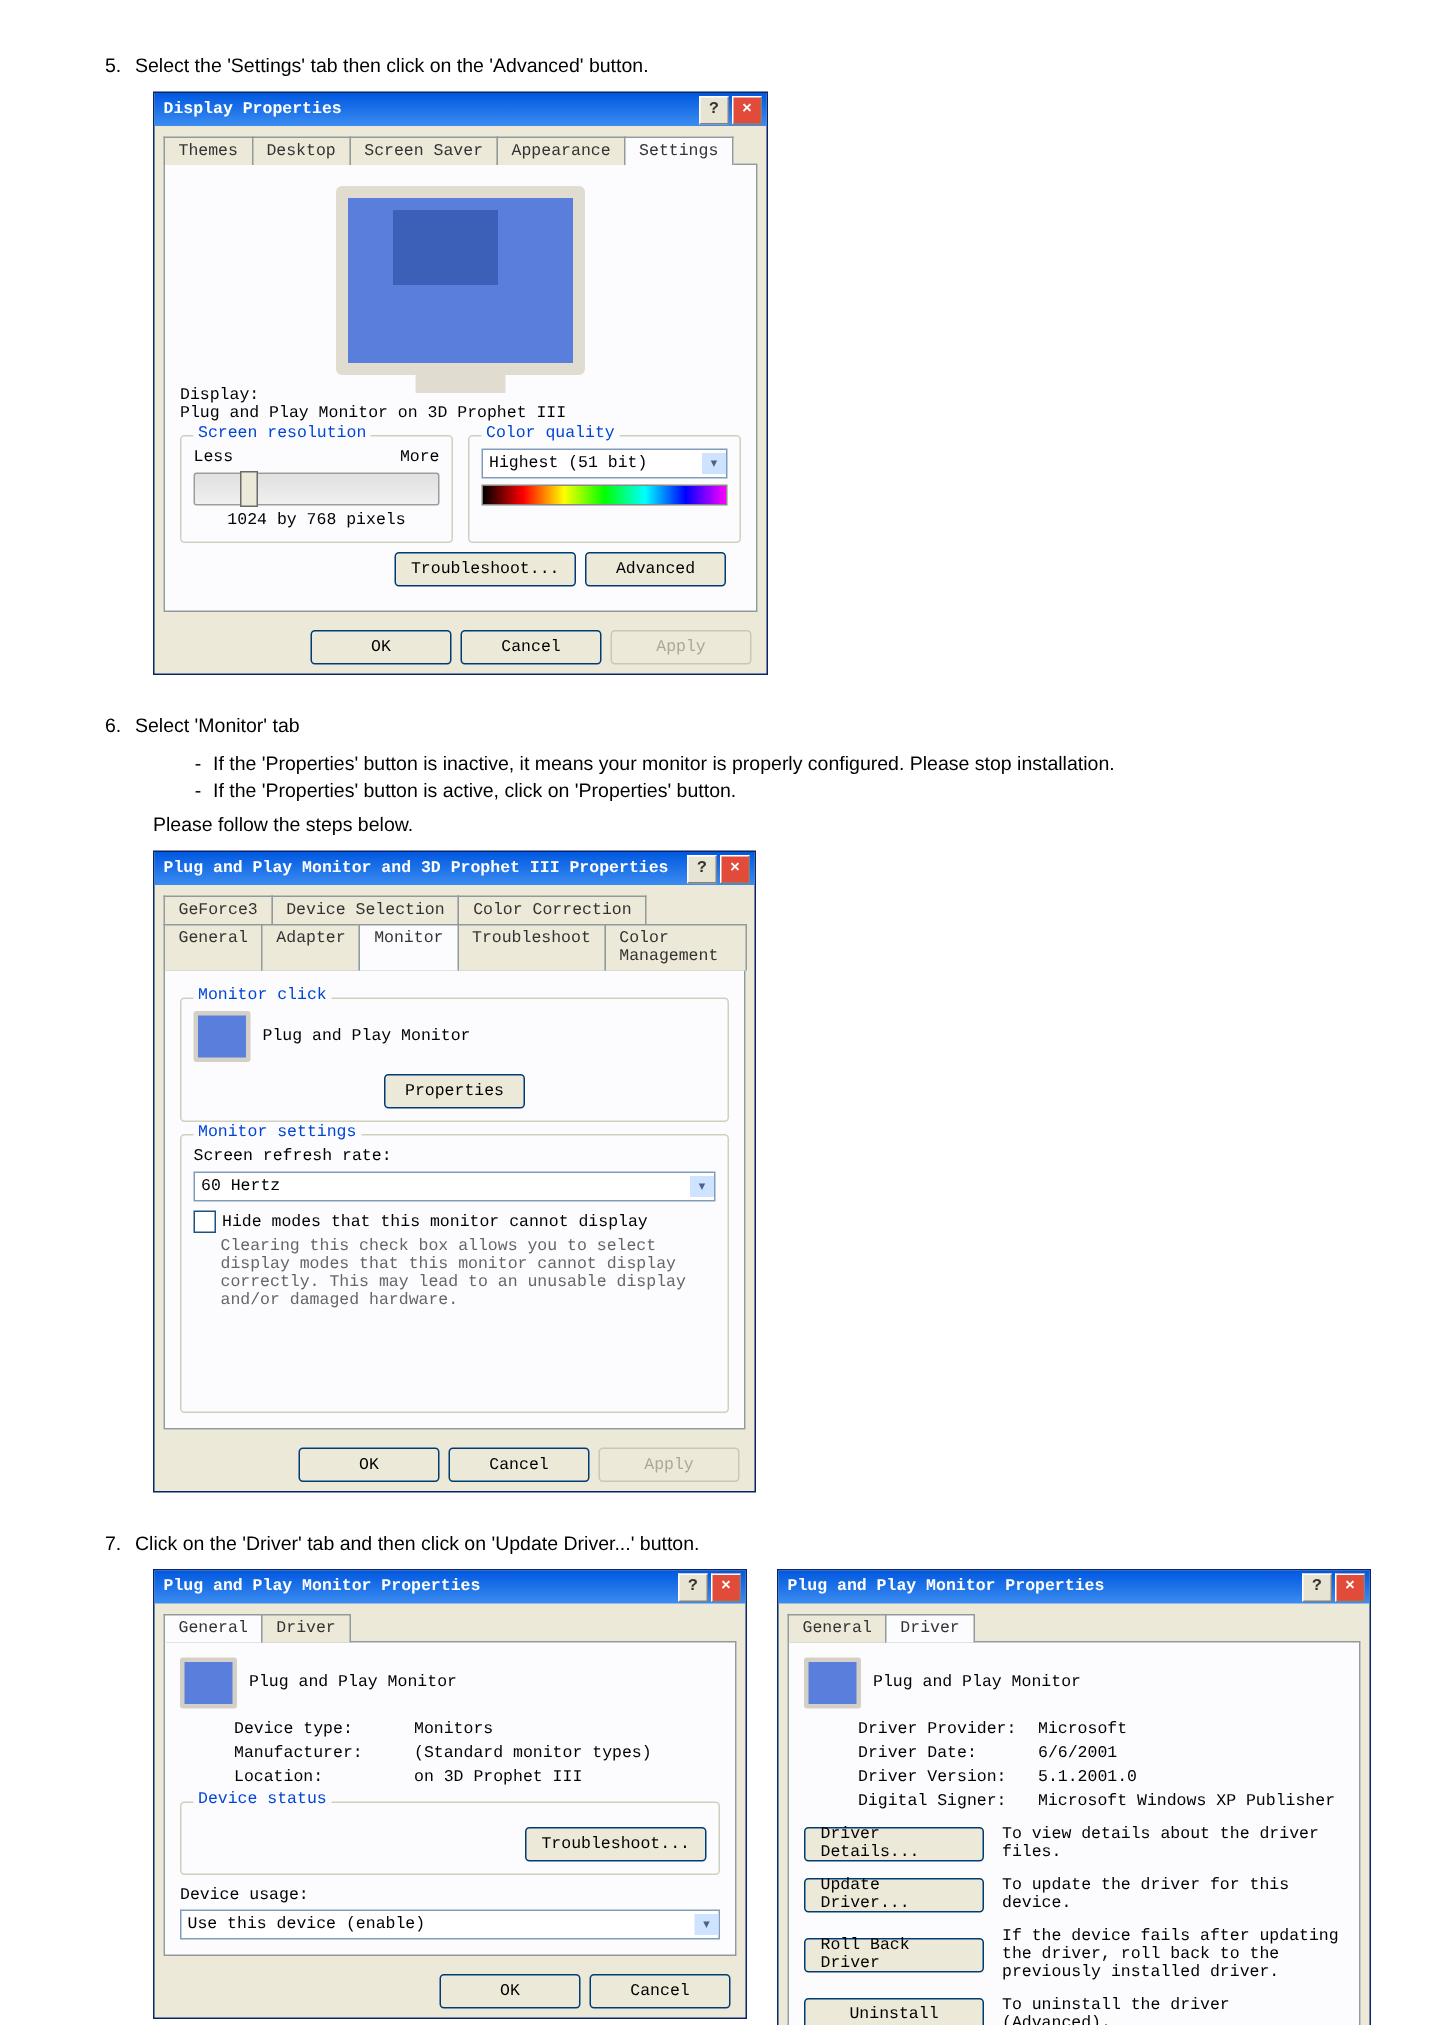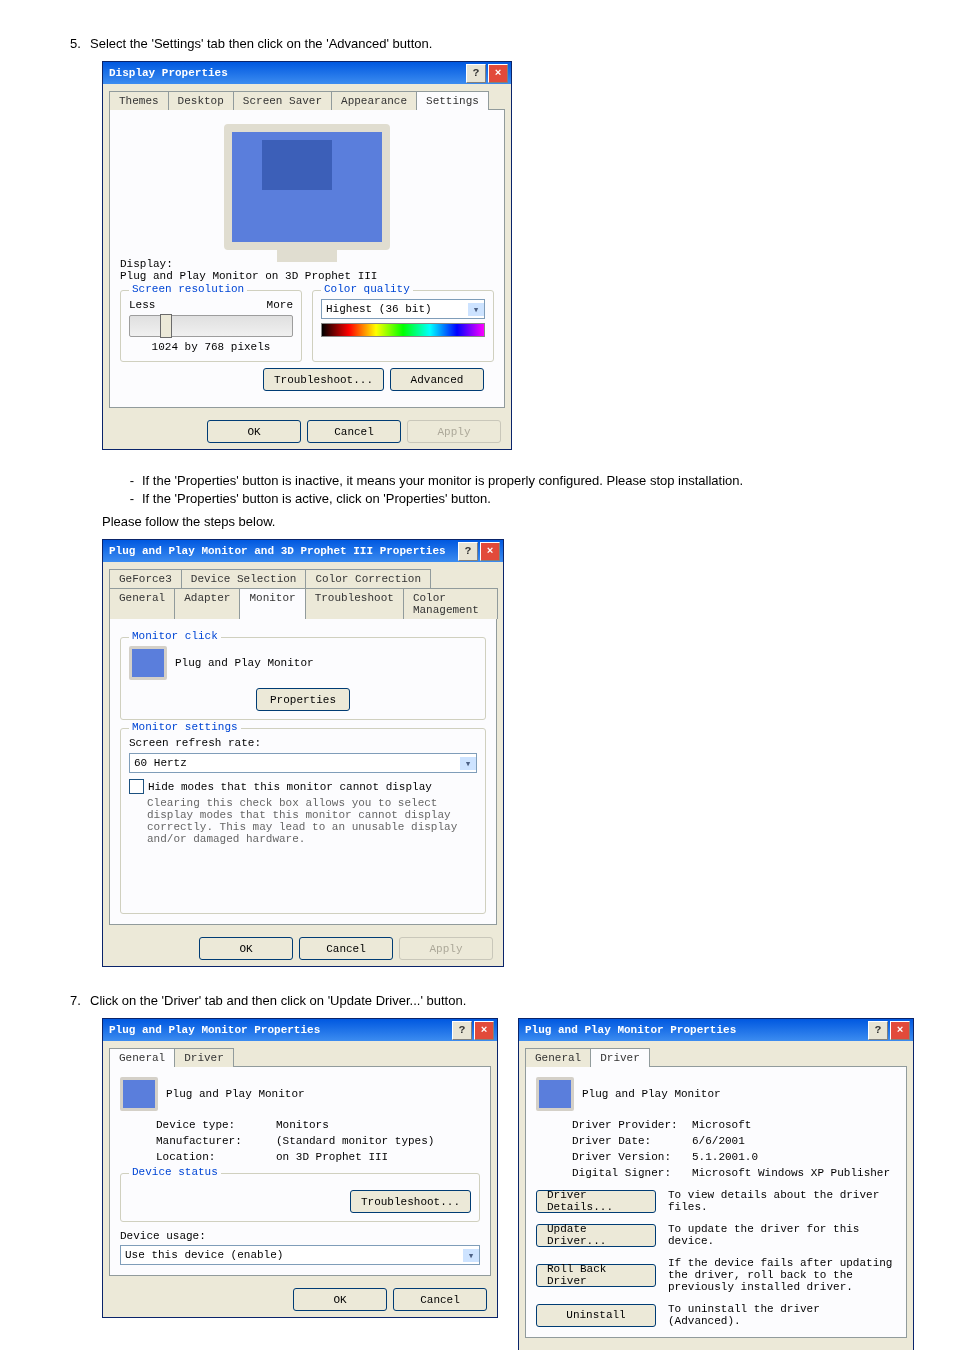--- a/index.html
+++ b/index.html
@@ -78,39 +78,40 @@
               <span>More</span>
             </div>
         <div class="slider">
               <div class="thumb" style="left:30px"></div>
             </div>
         <div style="text-align:center">1024 by 768 pixels</div>
       </div>
       <div class="group" style="flex:1">
         <div class="grouplabel">Color quality</div>
         <div class="dropdown">
-              <span>Highest (36 bit)</span>
+              <span>Highest (51 bit)</span>
               <div class="ar">▾</div>
             </div>
         <div style="height:12px;margin-top:4px;background:linear-gradient(90deg,#000,#f00,#ff0,#0f0,#0ff,#00f,#f0f);border:1px solid #888"></div>
       </div>
     </div>
     <div class="btnrow">
       <div class="wbtn">Troubleshoot...</div>
       <div class="wbtn">Advanced</div>
     </div>
   </div>
   <div class="btnrow">
     <div class="wbtn">OK</div>
     <div class="wbtn">Cancel</div>
     <div class="wbtn disabled">Apply</div>
   </div>
 </div>
 
 <div style="height:20px"></div>
+<div class="instr"><span class="num">6.</span><span>Select 'Monitor' tab</span></div>
 <div class="bullet"><span class="dash">-</span><span>If the 'Properties' button is inactive, it means your monitor is properly configured. Please stop installation.</span></div>
 <div class="bullet"><span class="dash">-</span><span>If the 'Properties' button is active, click on 'Properties' button.</span></div>
 <div class="subtext">Please follow the steps below.</div>
 
 <div class="dlg" style="width:400px">
   <div class="titlebar">
     <span>Plug and Play Monitor and 3D Prophet III Properties</span>
         <span class="sp"></span>
     <div class="tbtn">?</div>
     <div class="tbtn close">×</div>

